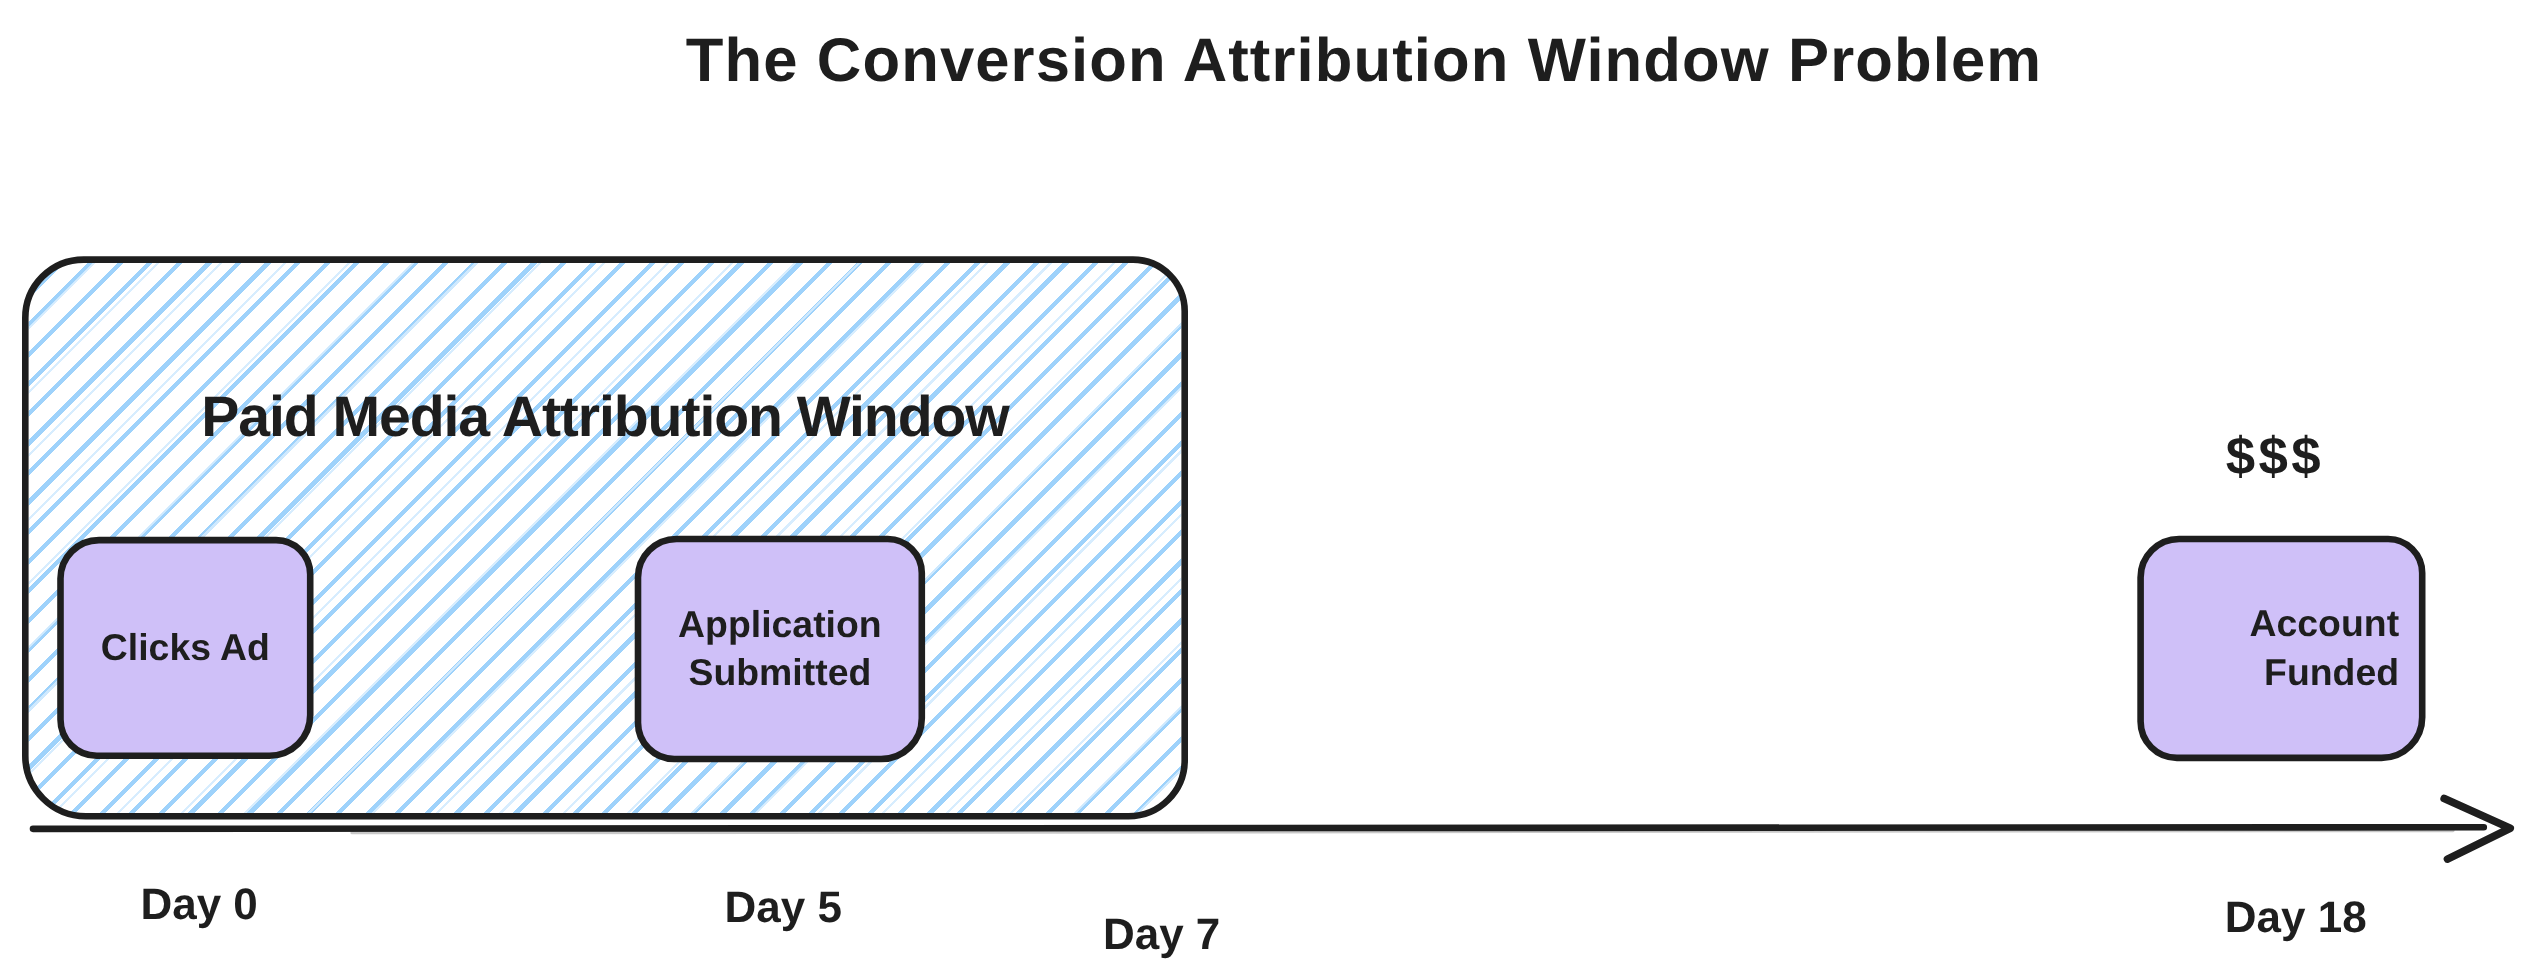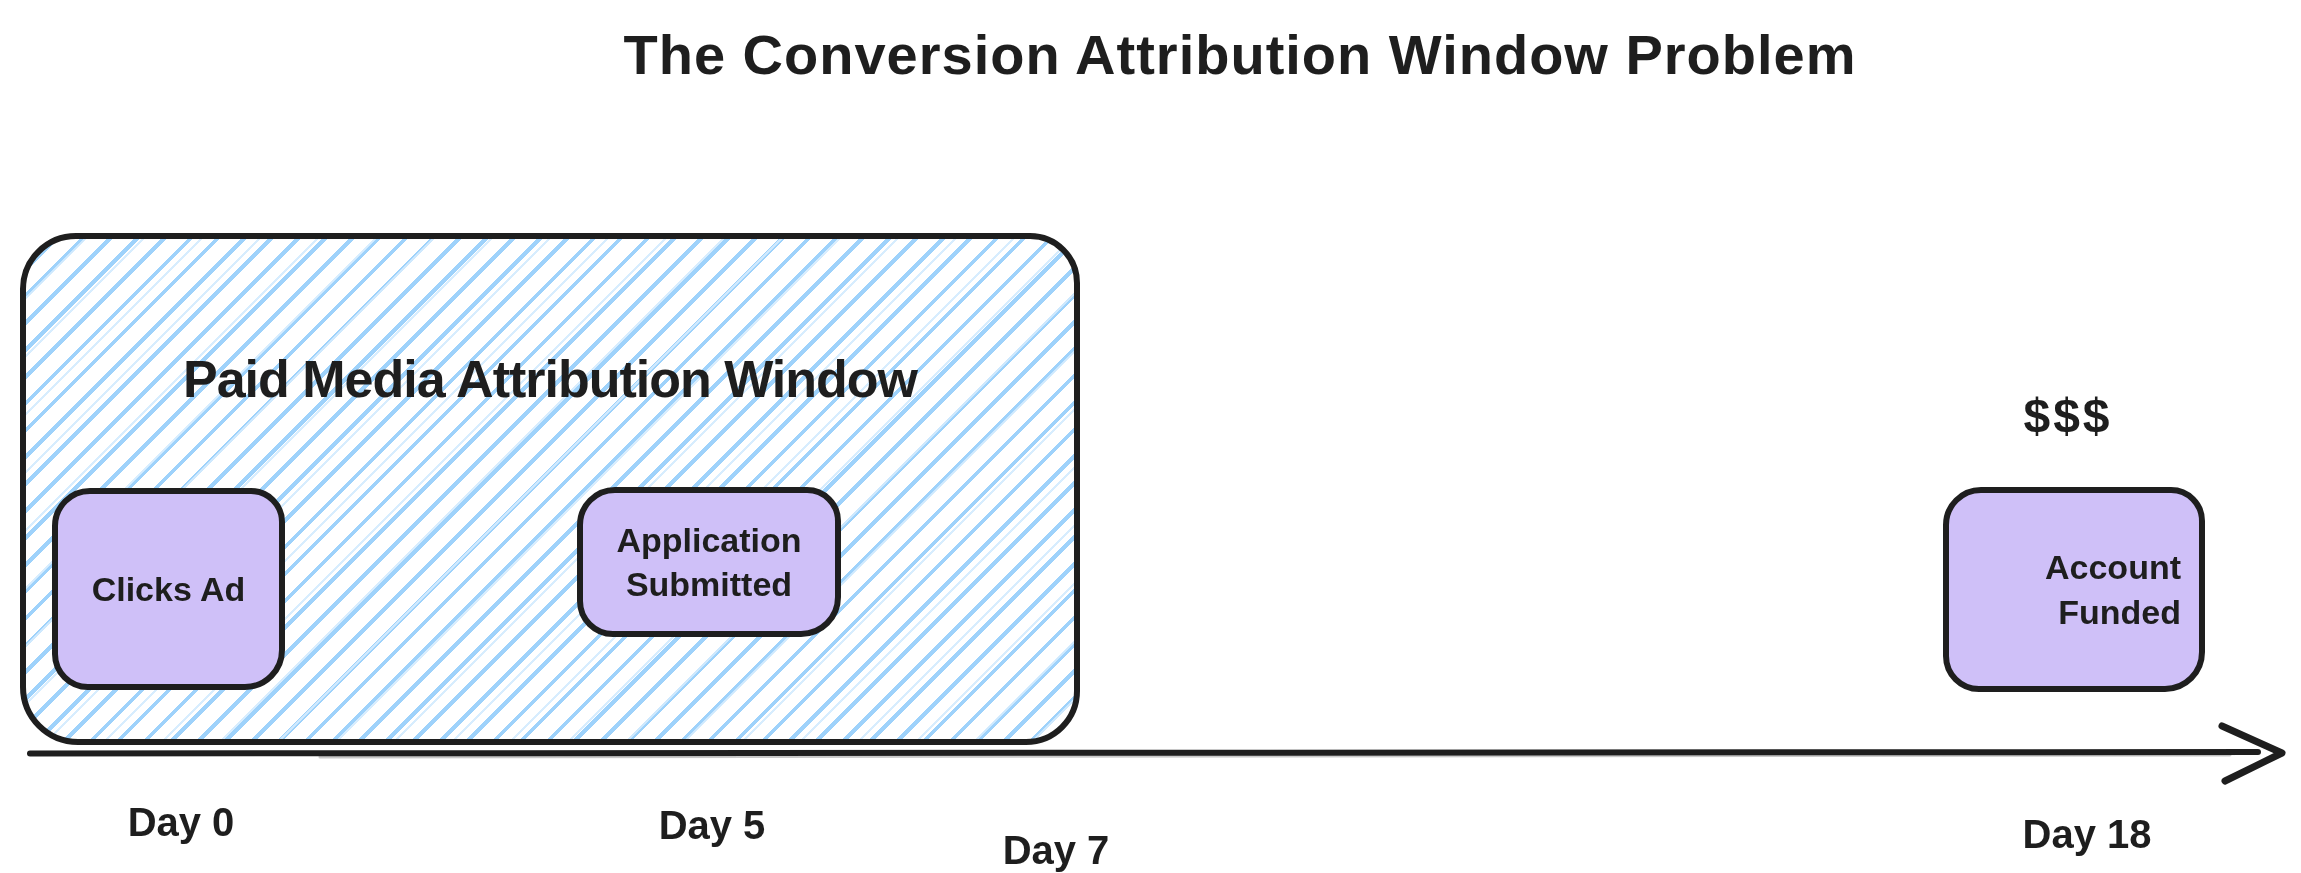--- a/index.html
+++ b/index.html
@@ -71,21 +71,21 @@
     align-items: center;
     justify-content: center;
     text-align: center;
     font-size: 34px;
     font-weight: 600;
     line-height: 1.3;
     z-index: 3;
     color: #1e1e1e;
   }
   .event-clicks-ad        { left: 52px;   top: 488px; width: 233px; height: 202px; }
-  .event-app-submitted    { left: 577px;  top: 487px; width: 264px; height: 150px; }
+  .event-app-submitted    { left: 577px;  top: 487px; width: 264px; height: 206px; }
   .event-app-approval     { left: 941px;  top: 489px; width: 263px; height: 201px; }
   .event-account-funded   { left: 1943px; top: 487px; width: 262px; height: 205px; text-align: right; }
   .event-label { display: inline-block; padding: 0 18px; }
 
   
   .money-annotation {
     position: absolute;
     left: 2068px;
     top: 388px;
     transform: translateX(-50%);

